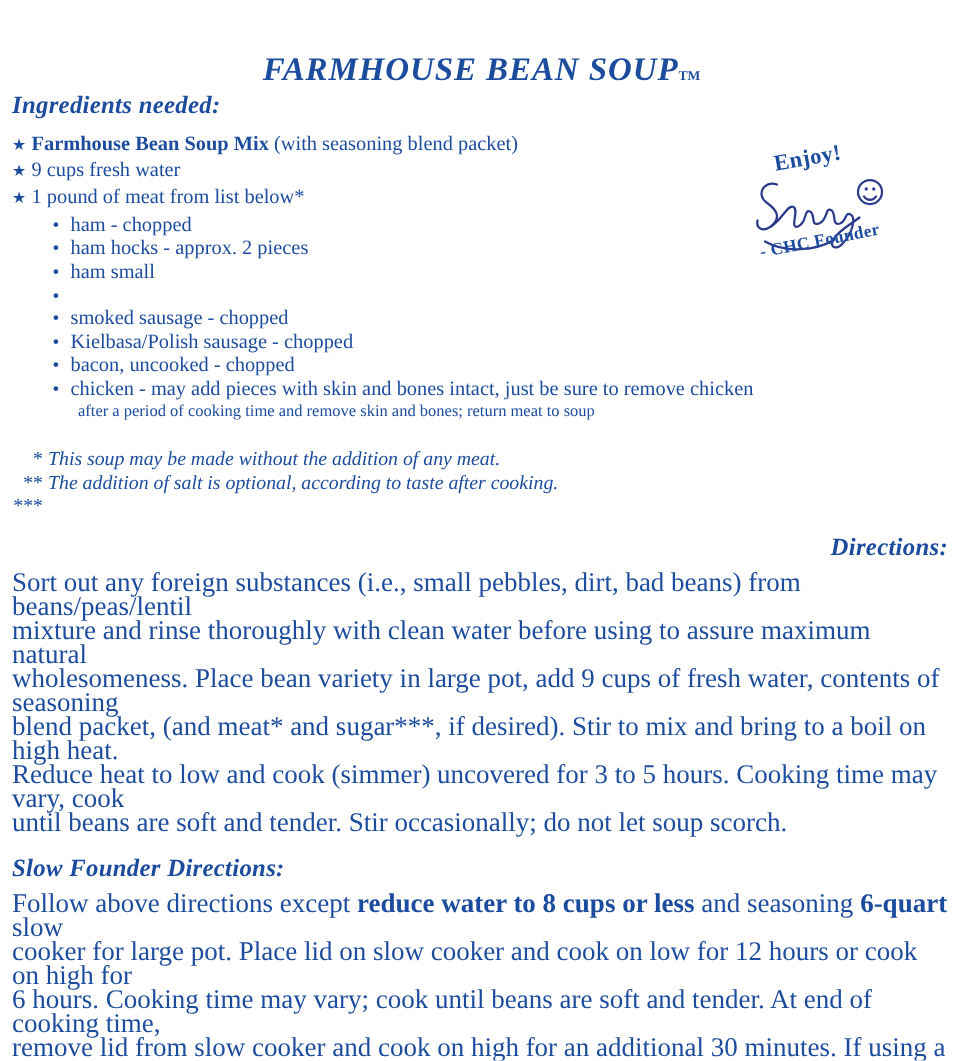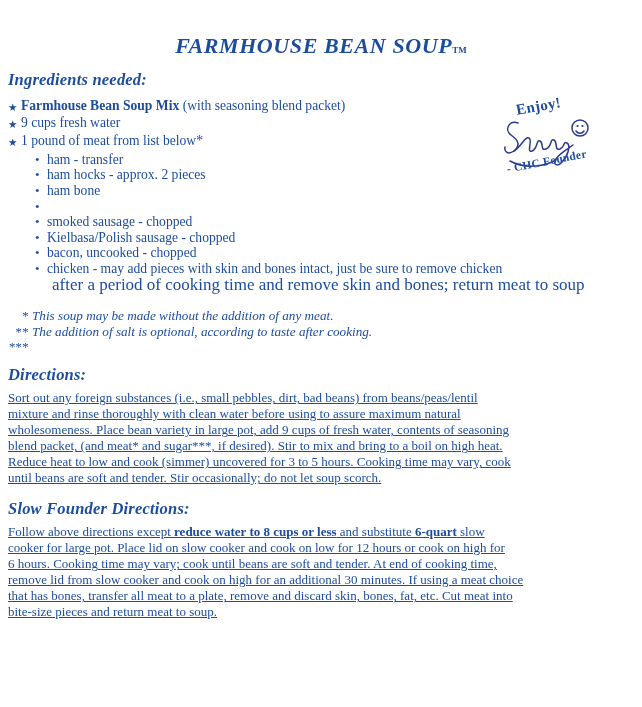--- a/index.html
+++ b/index.html
@@ -19,44 +19,43 @@
     font-size:22px; font-weight:bold; font-style:italic;
     letter-spacing:0.6px;
     text-align:center;
   }
   .tm { font-size:9px; font-weight:bold; font-style:normal; letter-spacing:0; position:relative; bottom:0px; }
 
   .sec-heading {
     font-size:16.5px; font-weight:bold; font-style:italic;
     letter-spacing:0.2px;
   }
-  .h-ingredients { margin-top:11px; }
-  .h-directions  { margin-top:11px; }
+  .h-ingredients { margin-top:1px; }
+  .h-directions  { margin-top:11px;text-align:right; }
   .h-slow        { margin-top:13px; }
 
   .star-list { margin-top:8px; }
   .srow { display:flex; font-size:13.6px; line-height:15.3px; }
   .star { width:13px; font-size:10.5px; padding-top:2px; flex:none; }
   .srow .txt { white-space:pre; }
   .srow b { font-weight:bold;text-align:center; }
 
   .bullet-list { margin-top:2px; }
   .brow { display:flex; font-size:13.6px; line-height:15.6px; }
   .bullet { width:12px; margin-left:27px; flex:none; font-size:13px; }
-  .bullet-wrap { font-size:17px; line-height:15.6px; margin-left:44px; }
+  .bullet-wrap { font-size:11px; line-height:15.6px; margin-left:44px; }
 
   .footnotes { margin-top:16px; font-style:italic; font-size:13.2px; line-height:15.4px; }
   .frow { display:flex; }
   .ast { width:20px; text-align:right; margin-right:4px; flex:none; font-style:italic; }
 
   .para {
     margin-top:5px;
-    font-size:13px; line-height:16px;
+    font-size:18px; line-height:16px;
     white-space:pre-wrap;
-    text-decoration:underline;
   }
   .para b { font-weight:bold;text-align:center; }
   .note { margin-top:17px; }
 
   
   .sig-block { position:absolute; left:498px; top:60px; width:110px; height:90px; }
   .enjoy {
     position:absolute; left:18px; top:5px;
     font-size:15px; font-weight:bold;
     transform:rotate(-10deg);
@@ -113,29 +112,29 @@
       </div>
       <div class="srow">
         <span class="star">★</span>
         <span class="txt">1 pound of meat from list below*</span>
       </div>
     </div>
 
     <div class="bullet-list">
       <div class="brow">
         <span class="bullet">•</span>
-        <span>ham - transfer</span>
+        <span>ham - chopped</span>
       </div>
       <div class="brow">
         <span class="bullet">•</span>
         <span>ham hocks - approx. 2 pieces</span>
       </div>
       <div class="brow">
         <span class="bullet">•</span>
-        <span>ham bone</span>
+        <span>ham small</span>
       </div>
       <div class="brow">
         <span class="bullet">•</span>
       </div>
       <div class="brow">
         <span class="bullet">•</span>
         <span>smoked sausage - chopped</span>
       </div>
       <div class="brow">
         <span class="bullet">•</span>
@@ -168,21 +167,21 @@
 
     <div class="sec-heading h-directions">Directions:</div>
     <div class="para">Sort out any foreign substances (i.e., small pebbles, dirt, bad beans) from beans/peas/lentil
 mixture and rinse thoroughly with clean water before using to assure maximum natural
 wholesomeness. Place bean variety in large pot, add 9 cups of fresh water, contents of seasoning
 blend packet, (and meat* and sugar***, if desired). Stir to mix and bring to a boil on high heat.
 Reduce heat to low and cook (simmer) uncovered for 3 to 5 hours. Cooking time may vary, cook
 until beans are soft and tender. Stir occasionally; do not let soup scorch.</div>
 
     <div class="sec-heading h-slow">Slow Founder Directions:</div>
-    <div class="para"><span>Follow above directions except </span><b>reduce water to 8 cups or less</b><span> and substitute </span><b>6-quart</b><span> slow</span><br><span>cooker for large pot. Place lid on slow cooker and cook on low for 12 hours or cook on high for
+    <div class="para"><span>Follow above directions except </span><b>reduce water to 8 cups or less</b><span> and seasoning </span><b>6-quart</b><span> slow</span><br><span>cooker for large pot. Place lid on slow cooker and cook on low for 12 hours or cook on high for
 6 hours. Cooking time may vary; cook until beans are soft and tender. At end of cooking time,
 remove lid from slow cooker and cook on high for an additional 30 minutes. If using a meat choice
 that has bones, transfer all meat to a plate, remove and discard skin, bones, fat, etc. Cut meat into
 bite-size pieces and return meat to soup.</span></div>
 
 
   </div>
 </div>
 
 </body></html>

